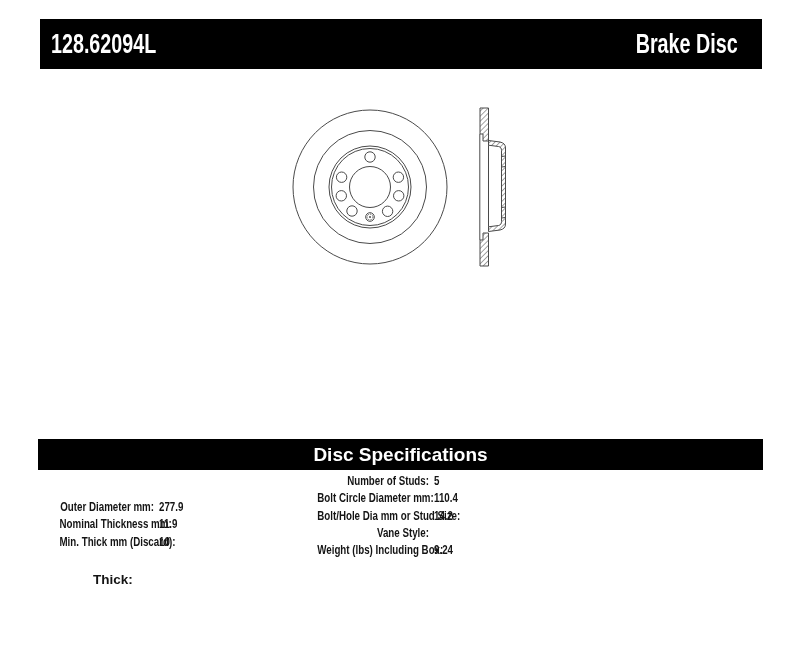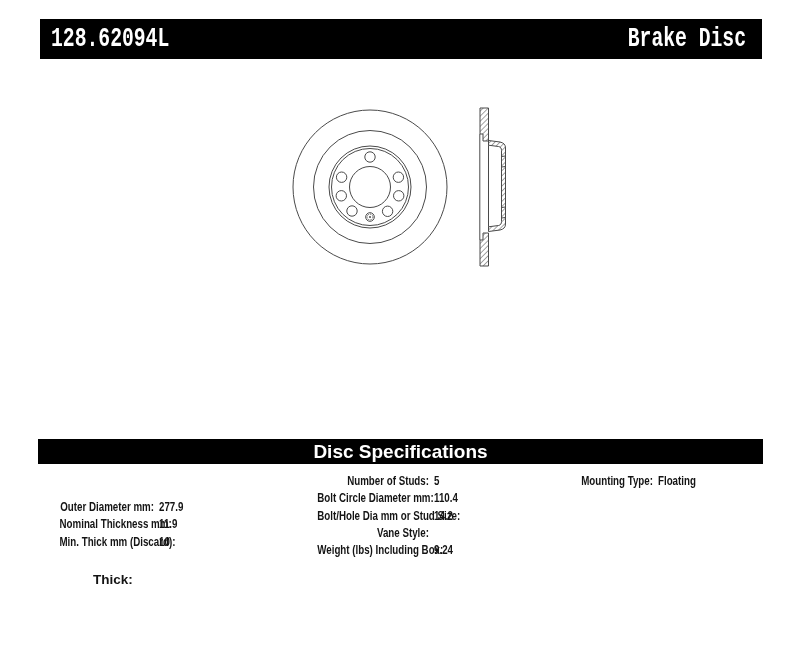--- a/index.html
+++ b/index.html
@@ -11,42 +11,41 @@
   }
   *{margin:0;padding:0;box-sizing:border-box;}
   html,body{background:#fff;}
   body{font-family:"Liberation Sans","DejaVu Sans",sans-serif;}
   .page{
     position:relative;width:800px;height:655px;
     background:var(--page_bg,#fff);overflow:hidden;
   }
   
   .header-bar{
-    position:absolute;left:40px;top:19px;width:722px;height:40px;
+    position:absolute;left:40px;top:19px;width:722px;height:50px;
     background:var(--bar_bg,#000);color:var(--bar_fg,#fff);
     display:flex;justify-content:space-between;align-items:center;
-    padding:0 16px 0 11px;
-    font-family:Liberation Mono, monospace;
+    padding:0 24px 0 11px;
   }
   .header-bar .part{
     font-size:27px;font-weight:bold;white-space:nowrap;
     transform:scaleX(0.73);transform-origin:0 50%;
   }
   .header-bar .ptype{
     font-size:27px;font-weight:bold;white-space:nowrap;
     transform:scaleX(0.73);transform-origin:100% 50%;
   }
   
   .drawing{position:absolute;left:270px;top:85px;width:250px;height:205px;}
   .ln{stroke:var(--line,#4a4a4a);stroke-width:1;fill:none;}
   .cut{fill:url(#hatch);stroke:var(--line,#4a4a4a);stroke-width:1;}
   .hline{stroke:#5a5a5a;stroke-width:1.1;}
   
   .spec-bar{
-    position:absolute;left:38px;top:439px;width:725px;height:25px;
+    position:absolute;left:38px;top:439px;width:725px;height:31px;
     background:var(--bar_bg,#000);color:var(--bar_fg,#fff);
     display:flex;align-items:center;justify-content:center;
     font-size:19px;font-weight:bold;
   }
   .spec-col{position:absolute;top:472px;}
   .spec-col .row{display:flex;height:17.3px;align-items:center;}
   .lbl{
     display:block;text-align:right;
     font-size:13px;font-weight:bold;color:var(--text,#141414);
     white-space:nowrap;transform:scaleX(0.75);transform-origin:100% 50%;
@@ -160,22 +159,16 @@
     <div class="row">
       <span class="lbl">Vane Style:</span>
       <span class="val"></span>
     </div>
     <div class="row">
       <span class="lbl">Weight (lbs) Including Box:</span>
       <span class="val">9.24</span>
     </div>
   </div>
 
-  <div class="spec-col col3">
-    <div class="row">
-      <span class="lbl">Mounting Type:</span>
-      <span class="val">Floating</span>
-    </div>
-  </div>
 
   <div class="note">Thick:</div>
 
 </div>
 
 </body></html>

